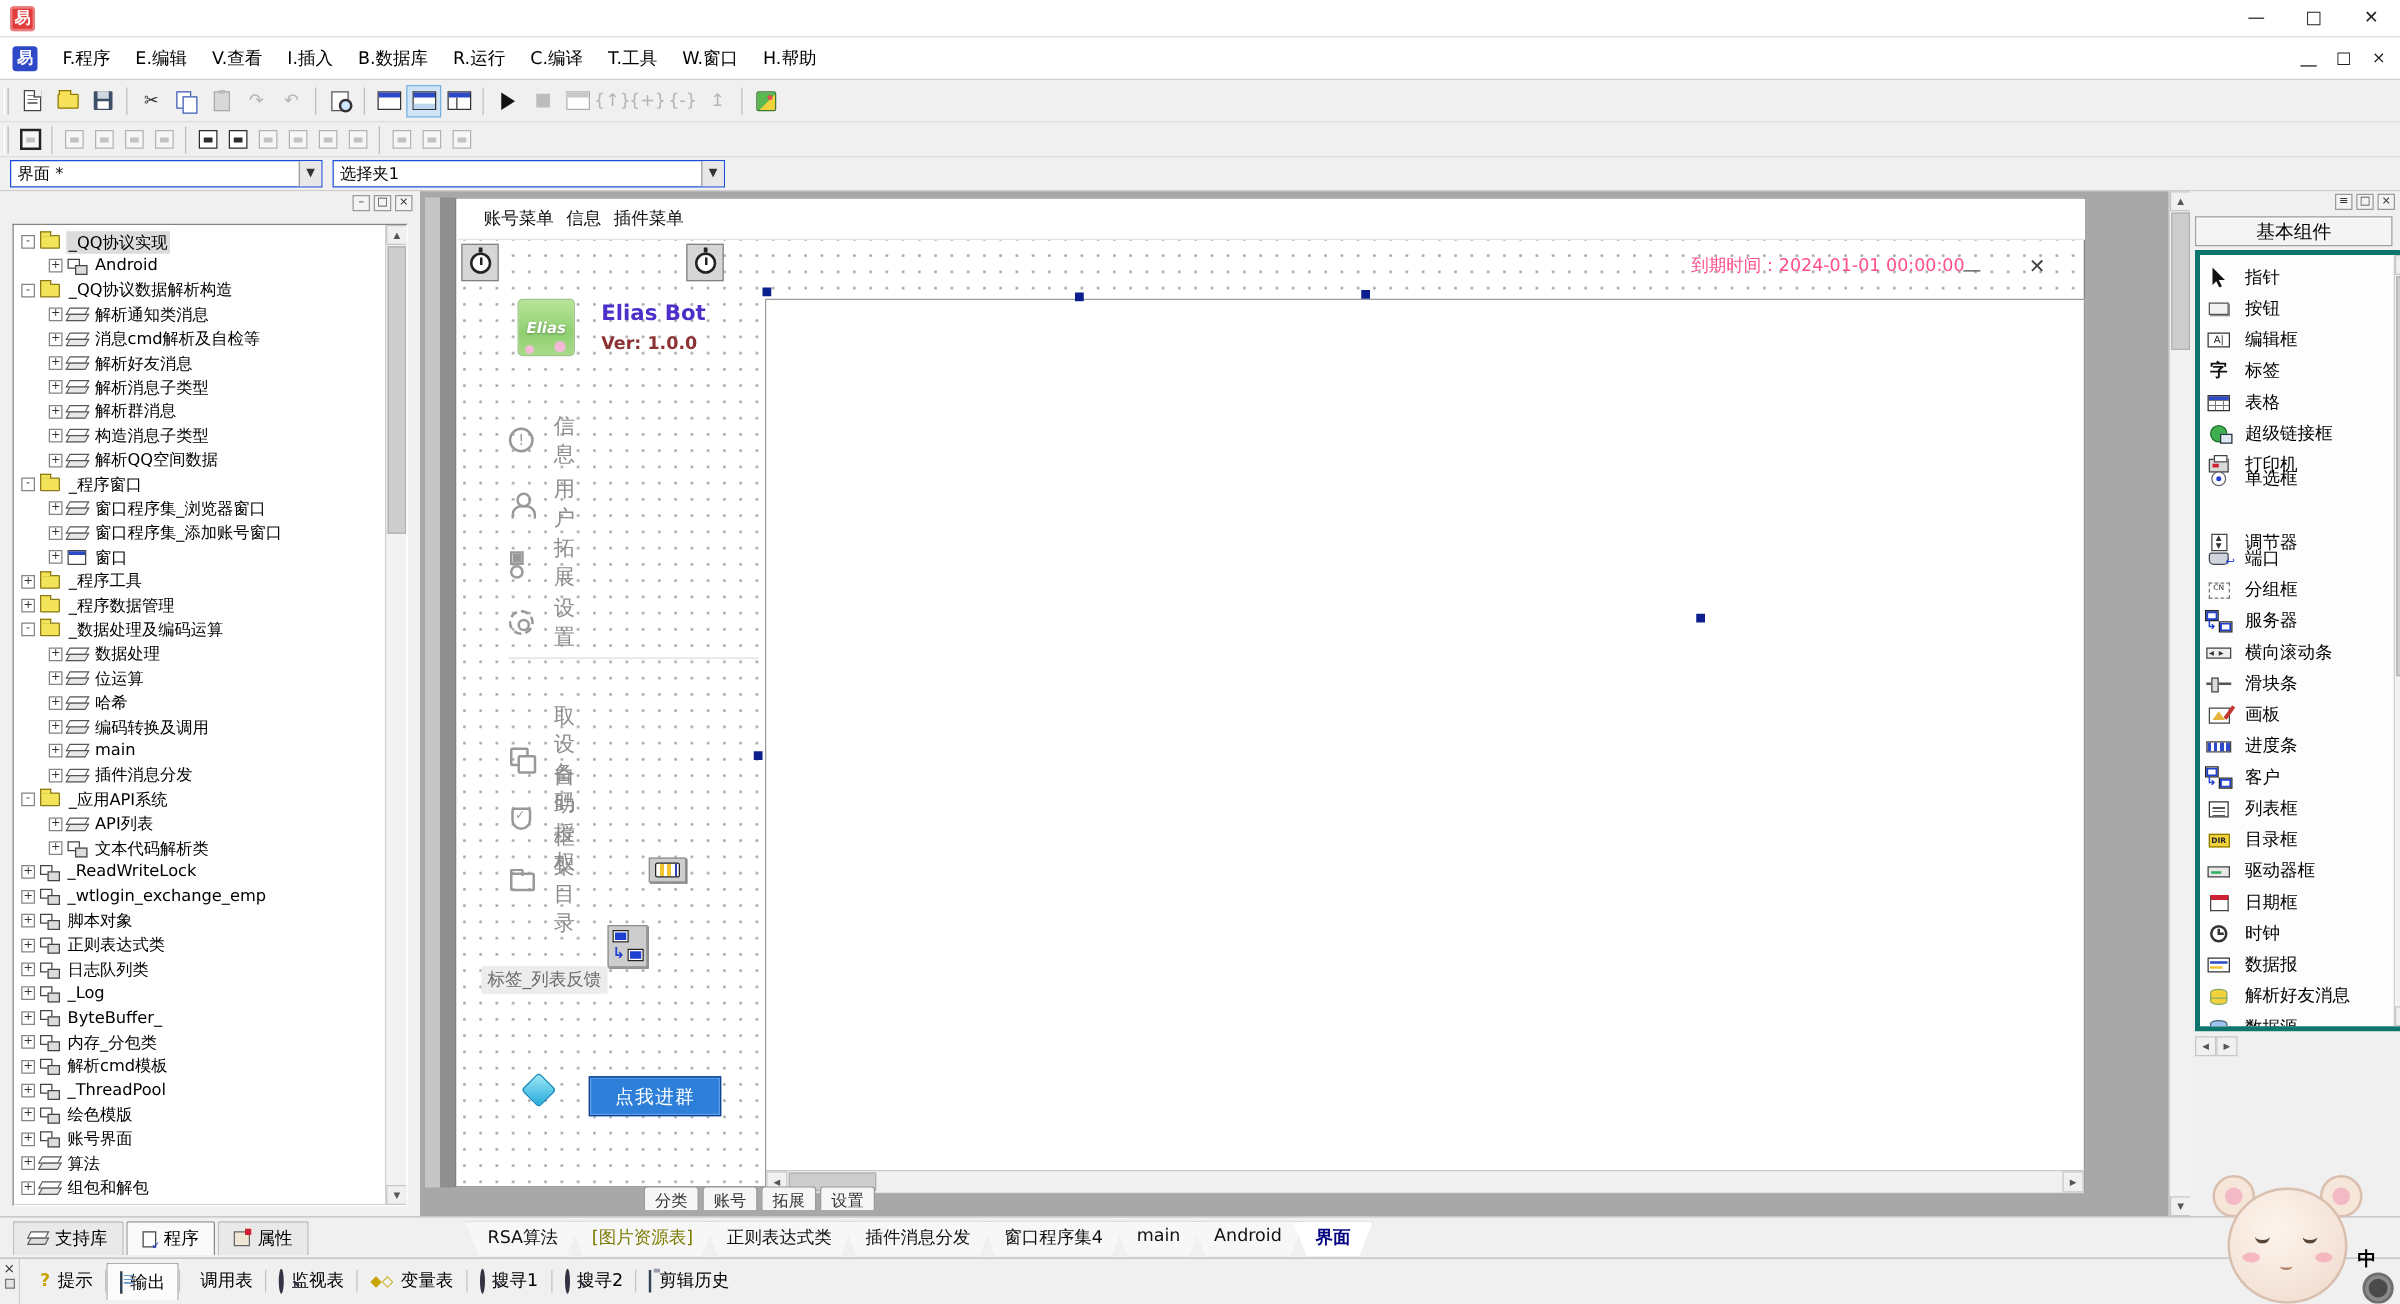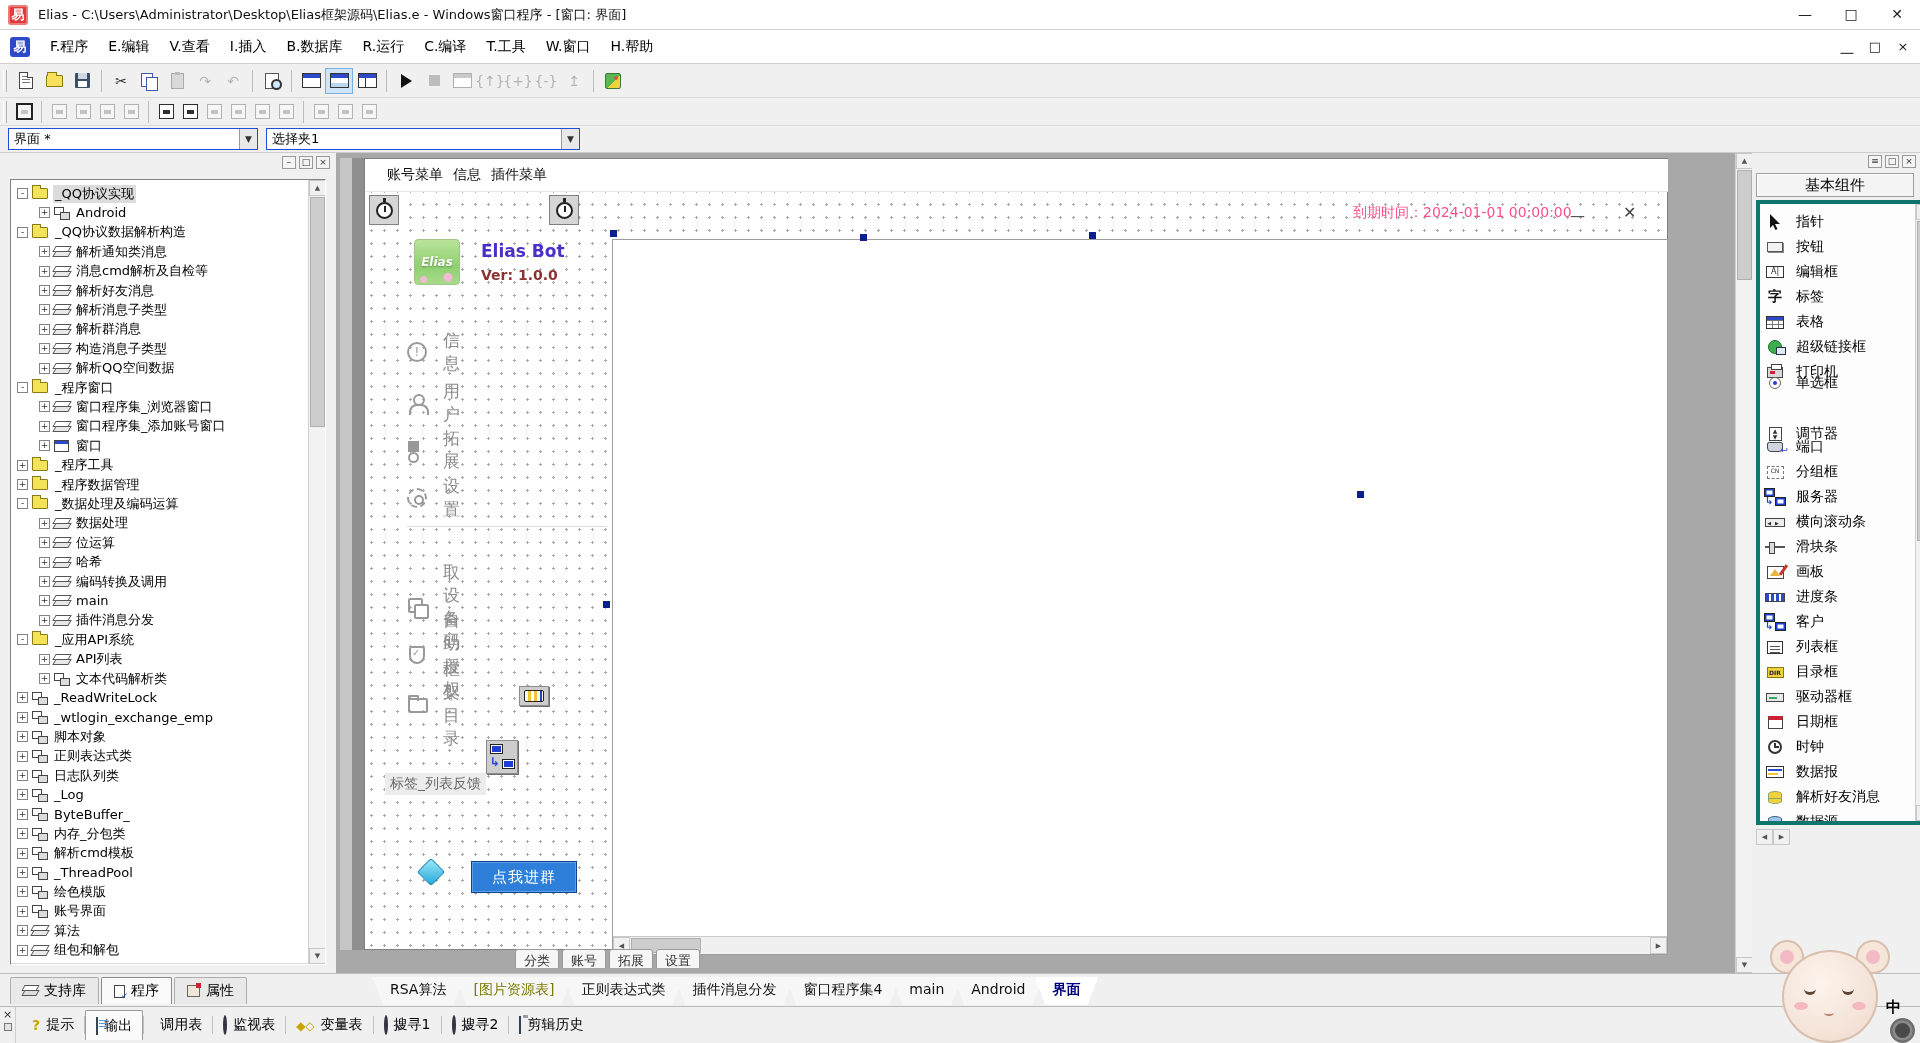--- a/index.html
+++ b/index.html
@@ -310,21 +310,20 @@
   #corner-circle { position:absolute; left:1890px; top:1018px; width:25px; height:25px; border-radius:50%;
     background:#4a4a4a; border:2px solid #6f6f6f; z-index:6; box-shadow:inset 0 0 0 3px #8a8a8a; }
 </style>
 </head>
 <body>
 
 <div id="app">
 
   <div id="titlebar">
     <span class="applogo">易</span>
-    <span id="title-text">Elias - C:\Users\Administrator\Desktop\Elias框架源码\Elias.e - Windows窗口程序 - [窗口: 界面]</span>
     <div id="title-controls">
       <span class="tctl">—</span>
       <span class="tctl">□</span>
       <span class="tctl">✕</span>
     </div>
   </div>
 
   <div id="menubar">
     <span class="mlogo">易</span>
     <div id="menu-items">

